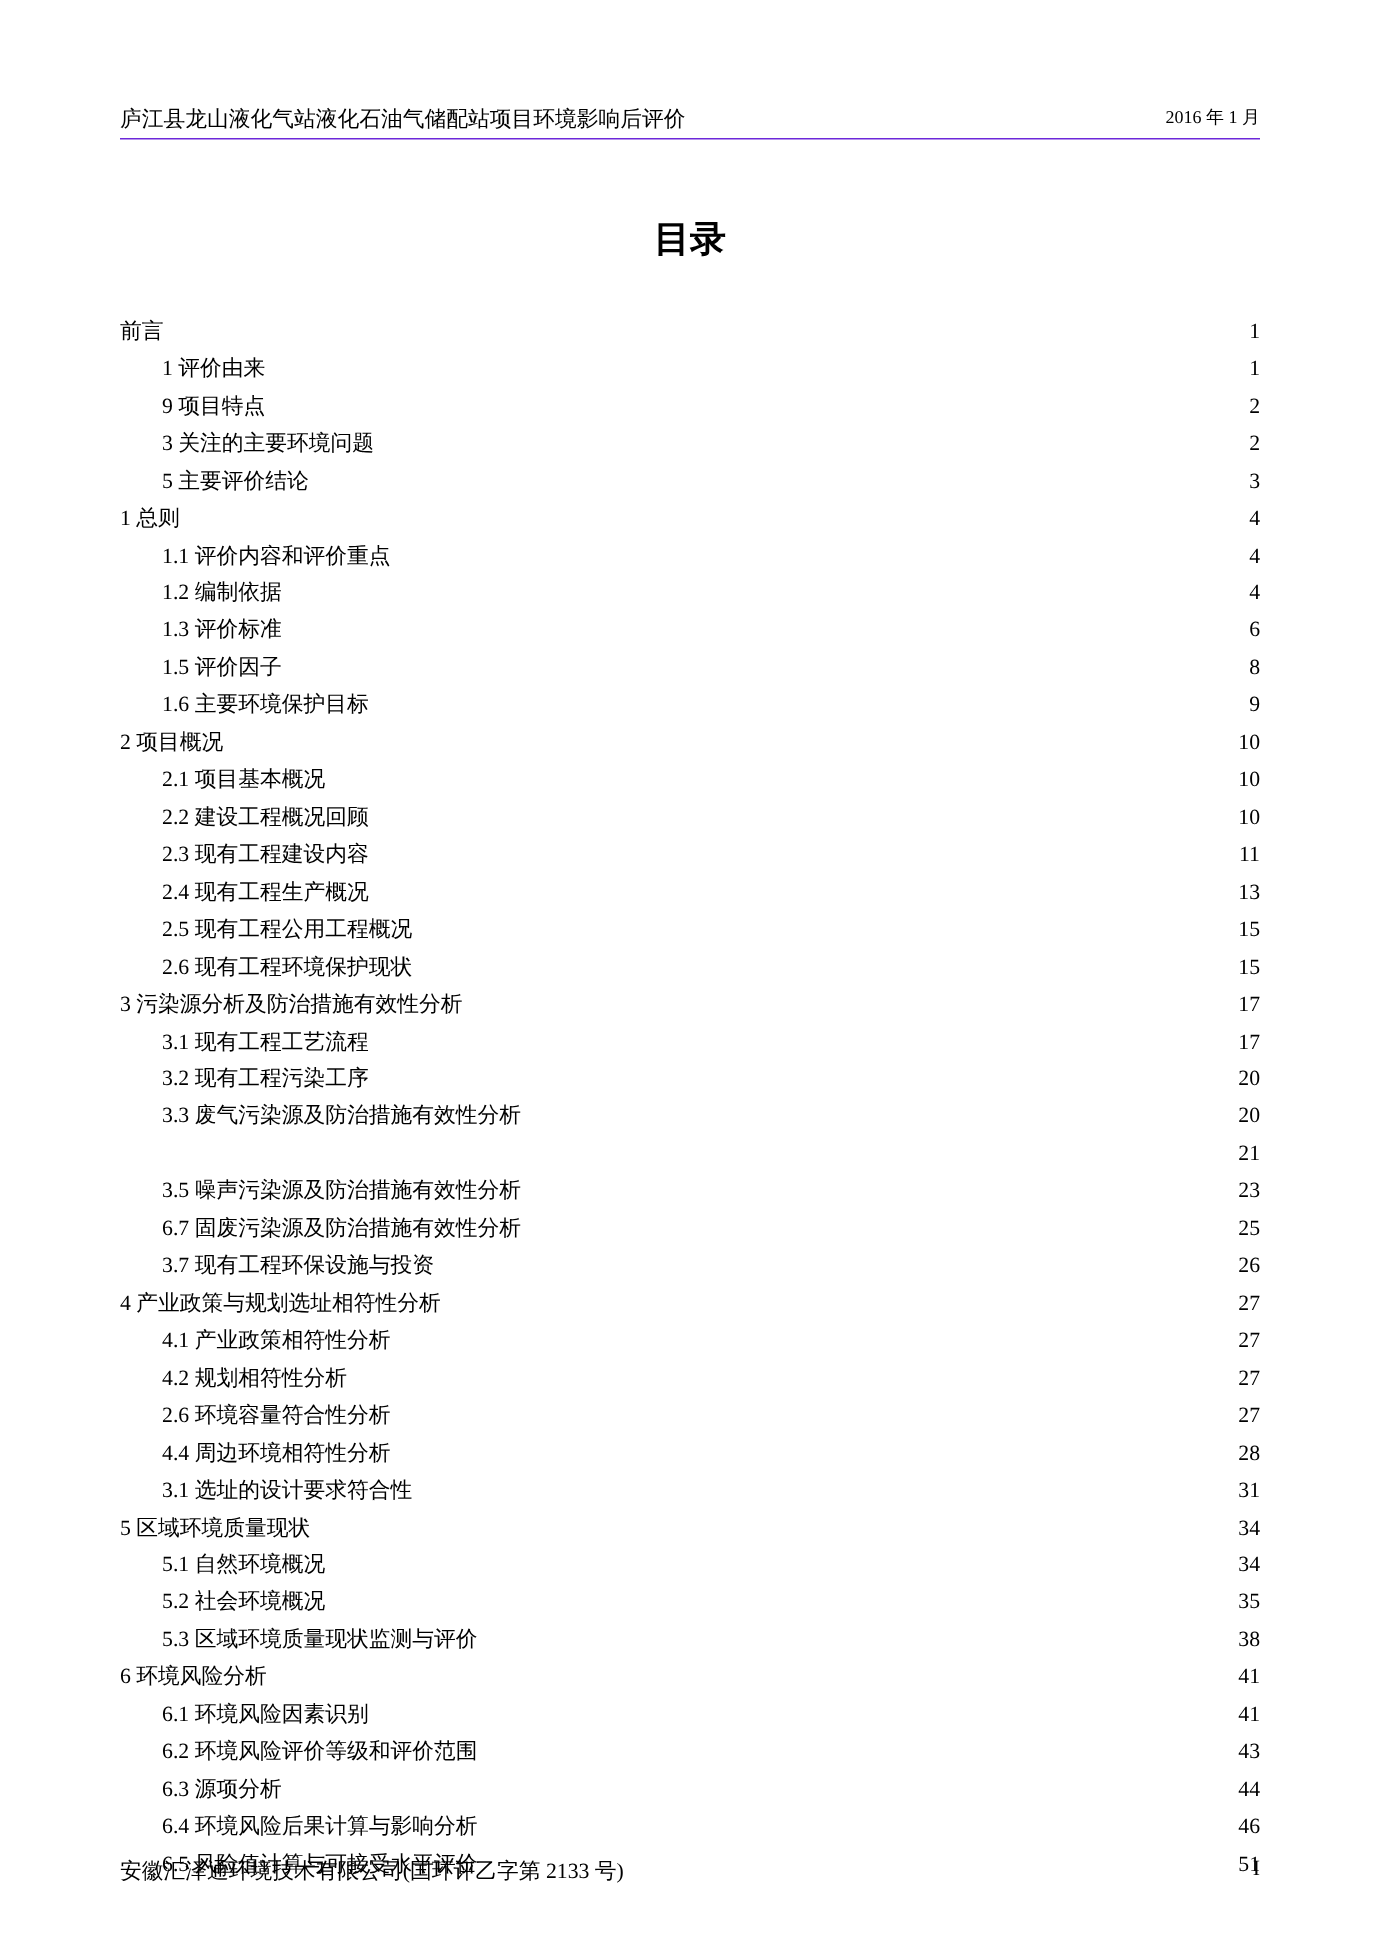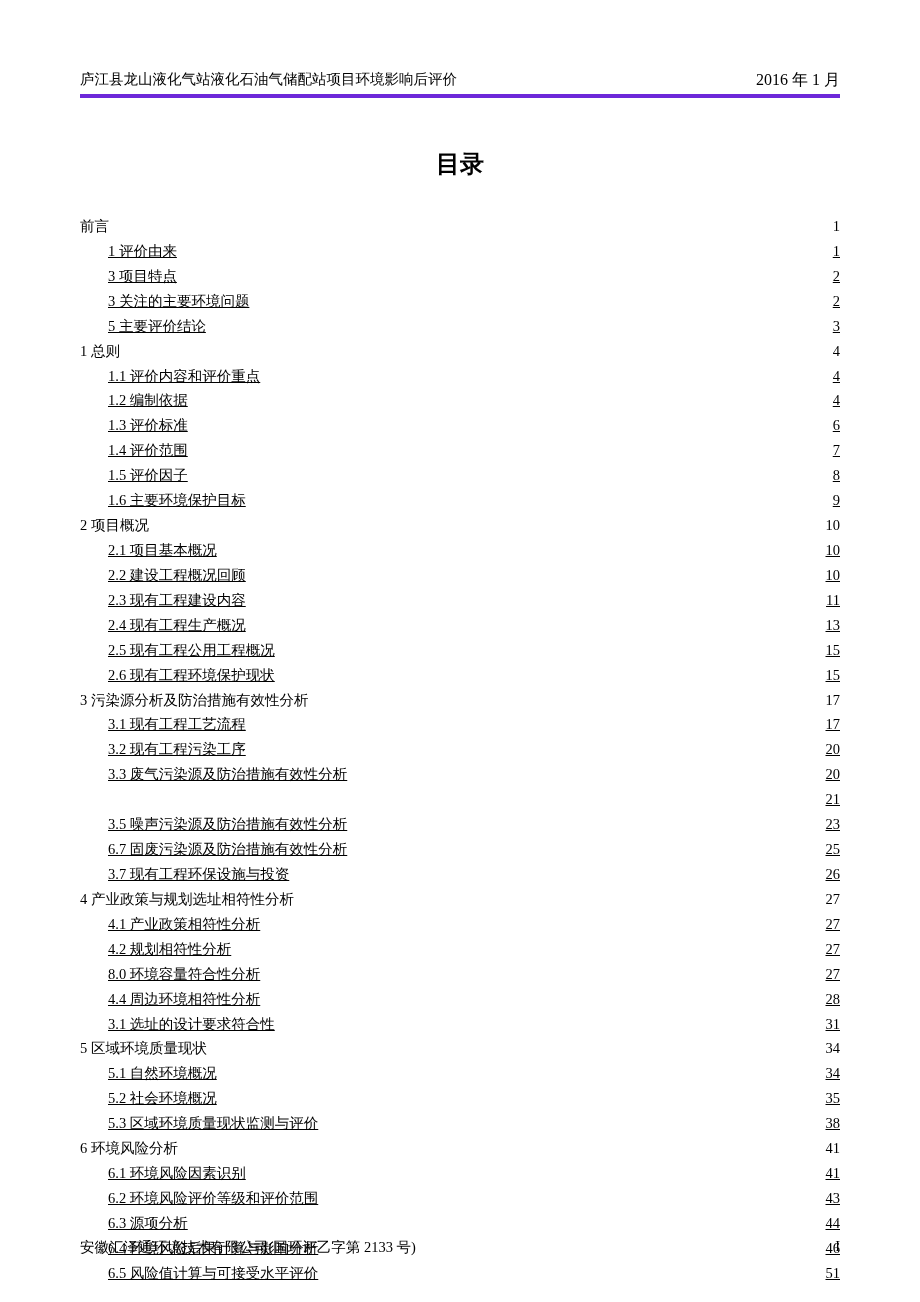--- a/index.html
+++ b/index.html
@@ -13,29 +13,29 @@
       width: 920px;
       height: 1302px;
       padding: 70px 80px 50px 80px;
       color: #000;
       font-size: 14.5px;
       position: relative;
     }
     .header {
       display: flex;
       justify-content: space-between;
-      border-bottom: 4px solid #6d28d9;
+      border-bottom: 1px solid #6d28d9;
       padding-bottom: 3px;
       margin-bottom: 50px;
     }
     .header-left {
       font-size: 14.5px;
     }
     .header-right {
-      font-size: 16px;
+      font-size: 12px;
     }
     .toc-title {
       text-align: center;
       font-size: 24px;
       font-weight: bold;
       font-family: "SimHei", "黑体", sans-serif;
       margin-bottom: 35px;
     }
     .toc {
       line-height: 1.65;
@@ -44,21 +44,20 @@
       display: flex;
       align-items: center;
       white-space: nowrap;
       margin-bottom: 1px;
     }
     .toc-entry.level-0 {
       padding-left: 0;
     }
     .toc-entry.level-1 {
       padding-left: 28px;
-      text-decoration: underline;
     }
     .toc-label {
       flex-shrink: 0;
     }
     .toc-dots {
       flex: 1;
       overflow: hidden;
       position: relative;
       margin: 0 2px;
     }
@@ -101,21 +100,21 @@
       <span class="toc-label">前言</span>
       <span class="toc-dots"></span>
       <span class="toc-page">1</span>
     </div>
     <div class="toc-entry level-1">
       <span class="toc-label">1 评价由来</span>
       <span class="toc-dots"></span>
       <span class="toc-page">1</span>
     </div>
     <div class="toc-entry level-1">
-      <span class="toc-label">3 项目特点</span>
+      <span class="toc-label">9 项目特点</span>
       <span class="toc-dots"></span>
       <span class="toc-page">2</span>
     </div>
     <div class="toc-entry level-1">
       <span class="toc-label">3 关注的主要环境问题</span>
       <span class="toc-dots"></span>
       <span class="toc-page">2</span>
     </div>
     <div class="toc-entry level-1">
       <span class="toc-label">5 主要评价结论</span>
@@ -136,25 +135,20 @@
       <span class="toc-label">1.2 编制依据</span>
       <span class="toc-dots"></span>
       <span class="toc-page">4</span>
     </div>
     <div class="toc-entry level-1">
       <span class="toc-label">1.3 评价标准</span>
       <span class="toc-dots"></span>
       <span class="toc-page">6</span>
     </div>
     <div class="toc-entry level-1">
-      <span class="toc-label">1.4 评价范围</span>
-      <span class="toc-dots"></span>
-      <span class="toc-page">7</span>
-    </div>
-    <div class="toc-entry level-1">
       <span class="toc-label">1.5 评价因子</span>
       <span class="toc-dots"></span>
       <span class="toc-page">8</span>
     </div>
     <div class="toc-entry level-1">
       <span class="toc-label">1.6 主要环境保护目标</span>
       <span class="toc-dots"></span>
       <span class="toc-page">9</span>
     </div>
     <div class="toc-entry level-0">
@@ -240,21 +234,21 @@
       <span class="toc-label">4.1 产业政策相符性分析</span>
       <span class="toc-dots"></span>
       <span class="toc-page">27</span>
     </div>
     <div class="toc-entry level-1">
       <span class="toc-label">4.2 规划相符性分析</span>
       <span class="toc-dots"></span>
       <span class="toc-page">27</span>
     </div>
     <div class="toc-entry level-1">
-      <span class="toc-label">8.0 环境容量符合性分析</span>
+      <span class="toc-label">2.6 环境容量符合性分析</span>
       <span class="toc-dots"></span>
       <span class="toc-page">27</span>
     </div>
     <div class="toc-entry level-1">
       <span class="toc-label">4.4 周边环境相符性分析</span>
       <span class="toc-dots"></span>
       <span class="toc-page">28</span>
     </div>
     <div class="toc-entry level-1">
       <span class="toc-label">3.1 选址的设计要求符合性</span>

